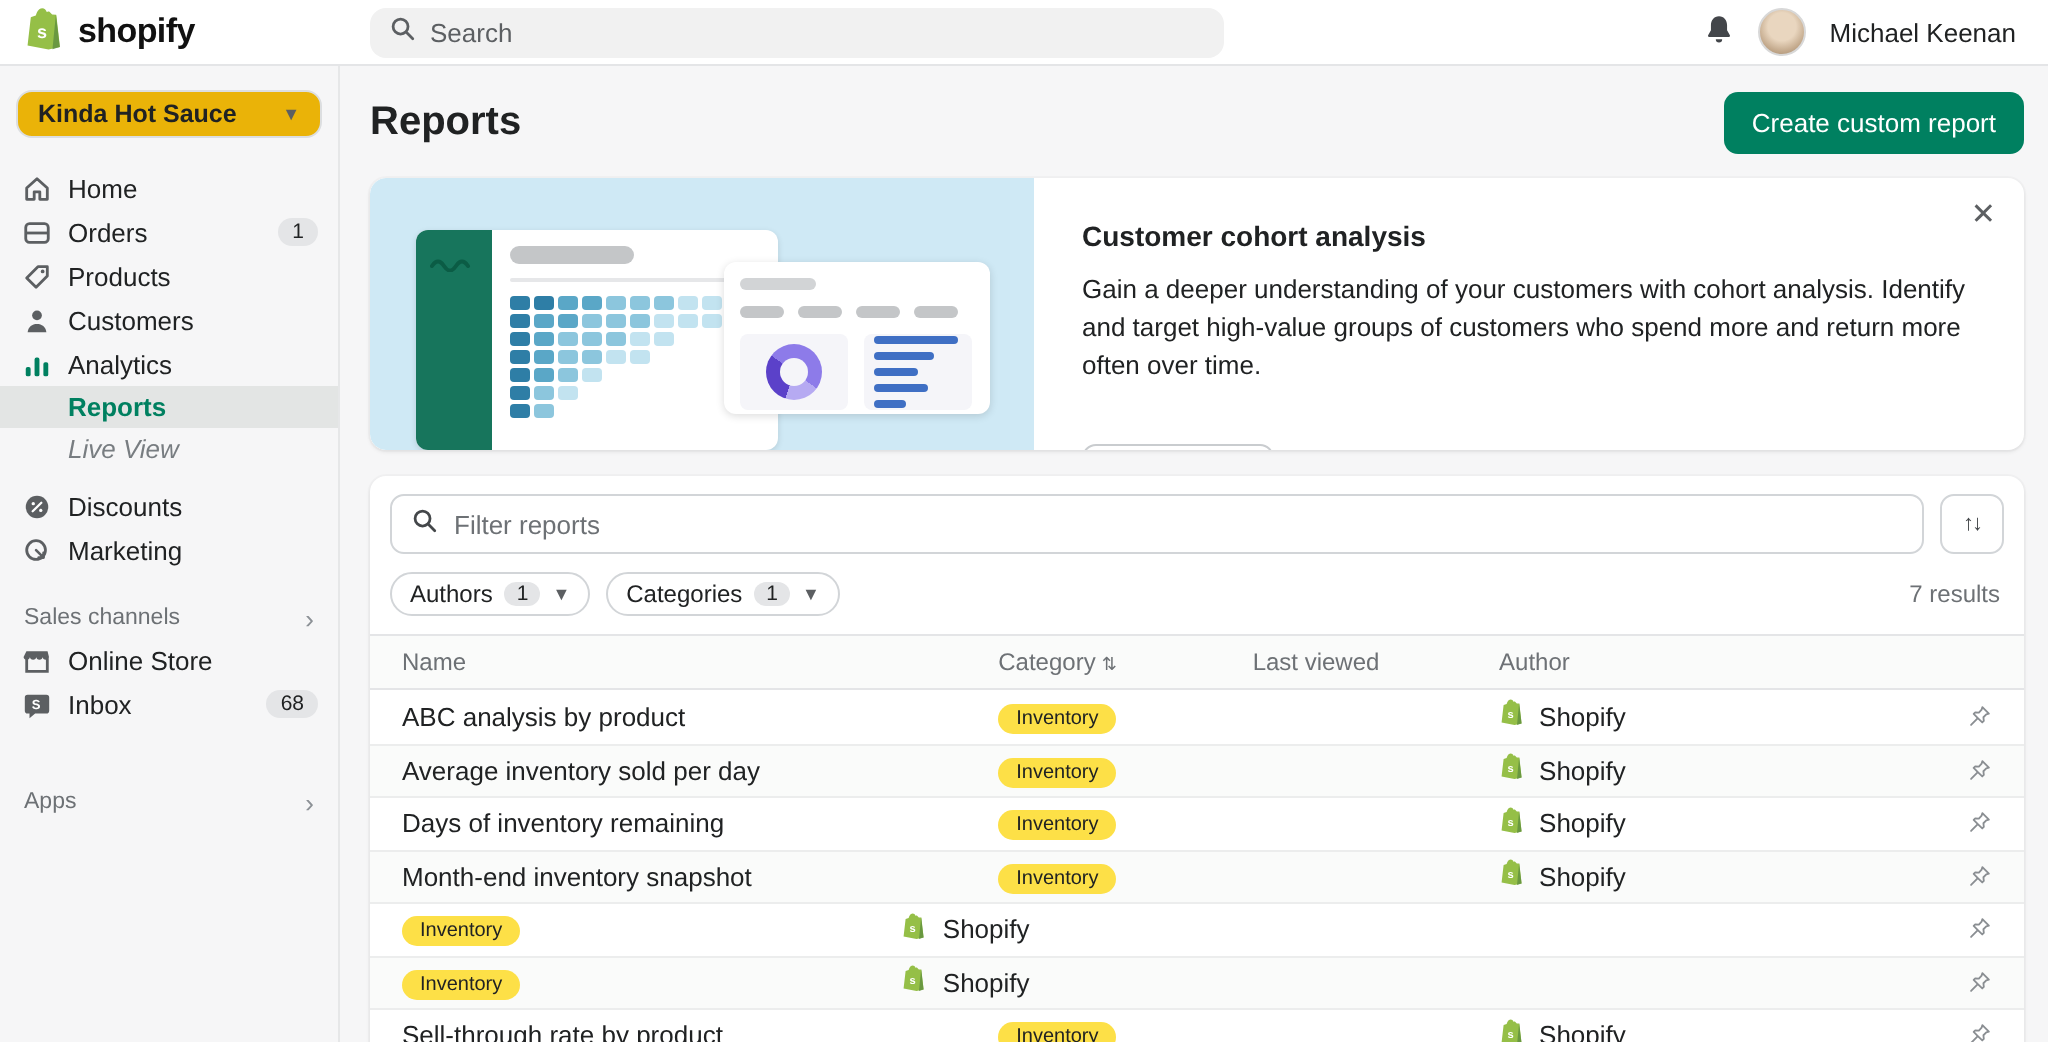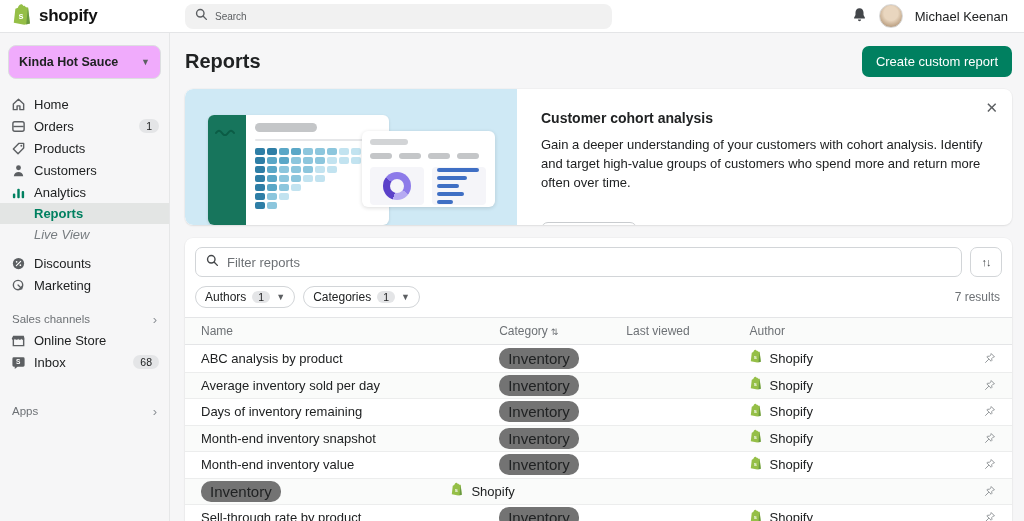--- a/index.html
+++ b/index.html
@@ -4,33 +4,33 @@
 <style>
   * { margin:0; padding:0; box-sizing:border-box; }
   html,body { width:1024px; height:521px; overflow:hidden; }
   body { font-family:"Liberation Sans","DejaVu Sans",sans-serif; background:#f6f6f7; color:#202223; font-size:13px; }
 
   
   .topbar { height:33px; background:#fff; border-bottom:1px solid #e4e5e7; display:flex; align-items:center; }
   .logo-area { width:170px; flex:0 0 170px; display:flex; align-items:center; gap:5px; padding-left:12px; cursor:pointer; }
   .logo-word { font-size:17px; font-weight:700; letter-spacing:-0.3px; color:#111; }
   .top-search { margin-left:15px; width:427px; height:25px; background:#f1f1f1; border-radius:8px; display:flex; align-items:center; gap:7px; padding:0 10px; }
-  .top-search input { border:none; outline:none; background:transparent; font-size:10px; color:#44474a; width:100%; font-family:inherit; }
+  .top-search input { border:none; outline:none; background:transparent; font-size:13px; color:#44474a; width:100%; font-family:inherit; }
   .top-search input::placeholder { color:#5c5f62; }
   .top-right { margin-left:auto; display:flex; align-items:center; gap:12px; padding-right:16px; }
   .avatar { width:24px; height:24px; border-radius:50%; background:radial-gradient(circle at 50% 38%, #e9d6bf 0 40%, #c3a98c 70%, #9b8468 100%); border:1px solid #d8d8d8; }
   .user-name { font-size:13px; color:#202223; }
 
   
   .app { display:flex; height:488px; }
   .sidebar { width:170px; flex:0 0 170px; background:#f6f6f7; border-right:1px solid #e6e7e8; padding-top:12px; }
   .main { flex:1; padding:6px 12px 0 15px; overflow:hidden; }
 
   
-  .store-select { margin:0 8px 14px 8px; height:34px; background:#f0abfc; border:1px solid #dcdee0; border-radius:8px; display:flex; align-items:center; padding:0 10px; cursor:pointer; }
+  .store-select { margin:0 8px 14px 8px; height:24px; background:#eab308; border:1px solid #dcdee0; border-radius:8px; display:flex; align-items:center; padding:0 10px; cursor:pointer; }
   .store-select .nm { font-weight:700; font-size:12.5px; }
   .caret { margin-left:auto; font-size:9px; color:#5c5f62; }
   .nav-item { height:22px; display:flex; align-items:center; gap:8px; padding:0 10px 0 10px; font-size:13px; font-weight:500; color:#202223; cursor:pointer; }
   .nav-item .ic { width:16px; height:16px; display:flex; align-items:center; justify-content:center; }
   .badge { margin-left:auto; background:#e4e5e7; color:#202223; font-size:10.5px; padding:1px 7px; border-radius:9px; }
   .sub-item { height:21px; display:flex; align-items:center; padding-left:34px; font-size:13px; cursor:pointer; }
   .sub-item.selected { background:#e3e5e4; color:#008060; font-weight:600; }
   .sub-item.muted { color:#787d81;font-style:italic; }
   .nav-gap { height:7px; }
   .sec-head { margin-top:13px; height:20px; display:flex; align-items:center; padding:0 12px; font-size:11.5px; color:#6d7175; cursor:pointer; }
@@ -88,21 +88,21 @@
   .thead { display:flex; align-items:center; background:#fafbfa; border-top:1px solid #e4e5e7; border-bottom:1px solid #e4e5e7; padding:6px 16px; font-size:12px; color:#6d7175; }
   .col-name { flex:0 0 37.5%; }
   .col-cat { flex:0 0 16%; }
   .col-last { flex:0 0 15.5%; }
   .col-auth { flex:1; }
   .col-pin { flex:0 0 24px; display:flex; justify-content:flex-end; }
   .sort-glyph { font-size:9px; margin-left:3px; color:#6d7175; }
   .trow { display:flex; align-items:center; padding:5px 16px; height:26.5px; font-size:13px; cursor:pointer; }
   .trow + .trow { border-top:1px solid #eceded; }
   .trow:nth-child(even) { background:#fafbfa; }
-  .cat-badge { display:inline-block; background:#737373; border-radius:10px; padding:2px 9px; font-size:15px; color:#202223; }
+  .cat-badge { display:inline-block; background:#fde047; border-radius:10px; padding:2px 9px; font-size:10px; color:#202223; }
   .auth { display:flex; align-items:center; gap:7px; }
   .pin { cursor:pointer; display:flex; }
 </style>
 </head>
 <body>
 
 <div class="topbar">
   <div class="logo-area">
     <span>
       <svg width="22" height="24" viewBox="0 0 28 32">
@@ -479,21 +479,20 @@
             <div class="col-pin">
               <span class="pin">
                 <svg width="13" height="13" viewBox="0 0 20 20">
                   <path d="M12.6 2.4l5 5-2 .6-2.2 2.2.3 2.8-1.2 1.2-3.2-3.2-3.4-3.4 1.2-1.2 2.8.3L12 4.4z" fill="none" stroke="#8a8e92" stroke-width="1.4" stroke-linejoin="round"></path>
                   <line x1="8.7" y1="11.3" x2="3.9" y2="16.1" stroke="#8a8e92" stroke-width="1.4" stroke-linecap="round"></line>
                 </svg>
               </span>
             </div>
           </div>
         <div class="trow">
-            <div class="col-name">Month-end inventory value</div>
             <div class="col-cat"><span class="cat-badge">Inventory</span></div>
             <div class="col-last"></div>
             <div class="col-auth">
               <span class="auth">
                 <span><svg width="13" height="15" viewBox="0 0 28 32">
                     <path fill="#95bf47" d="M20.9 6.2c0-.2-.2-.3-.3-.3l-2.5-.2-1.8-1.8c-.2-.2-.5-.3-.8-.2l-1 .3C14 2.4 12.9 1.5 11.5 1.5 8.8 1.5 7.6 4.9 7.2 6.4l-2.5.8c-.8.2-.8.3-.9.9L1.7 26.3l14 2.7 7.6-1.7L20.9 6.2z"></path>
                     <path fill="#5e8e3e" d="M20.6 5.9l-2.3 22.9 4.9-1.5L20.6 5.9z" opacity=".8"></path>
                     <text x="8" y="21" font-size="12" font-weight="bold" fill="#fff" font-family="Liberation Sans, sans-serif">s</text>
                   </svg></span>
                 <span>Shopify</span>

